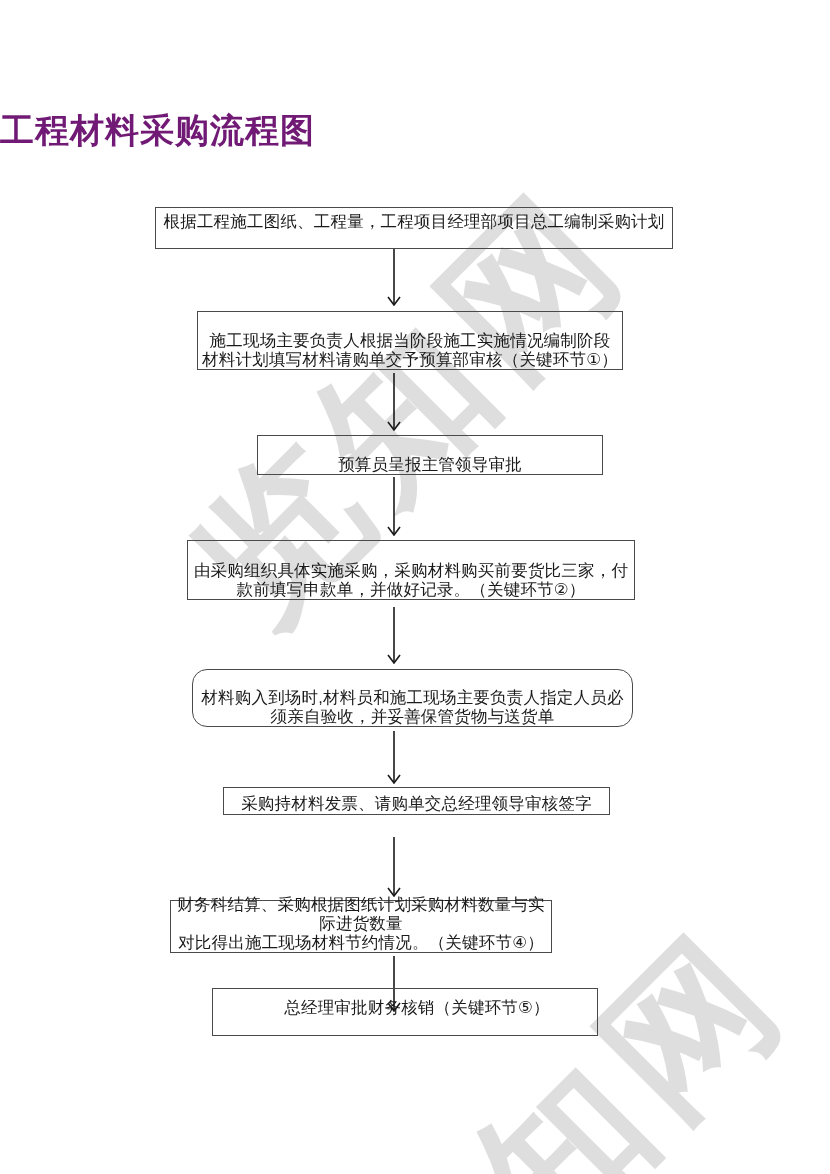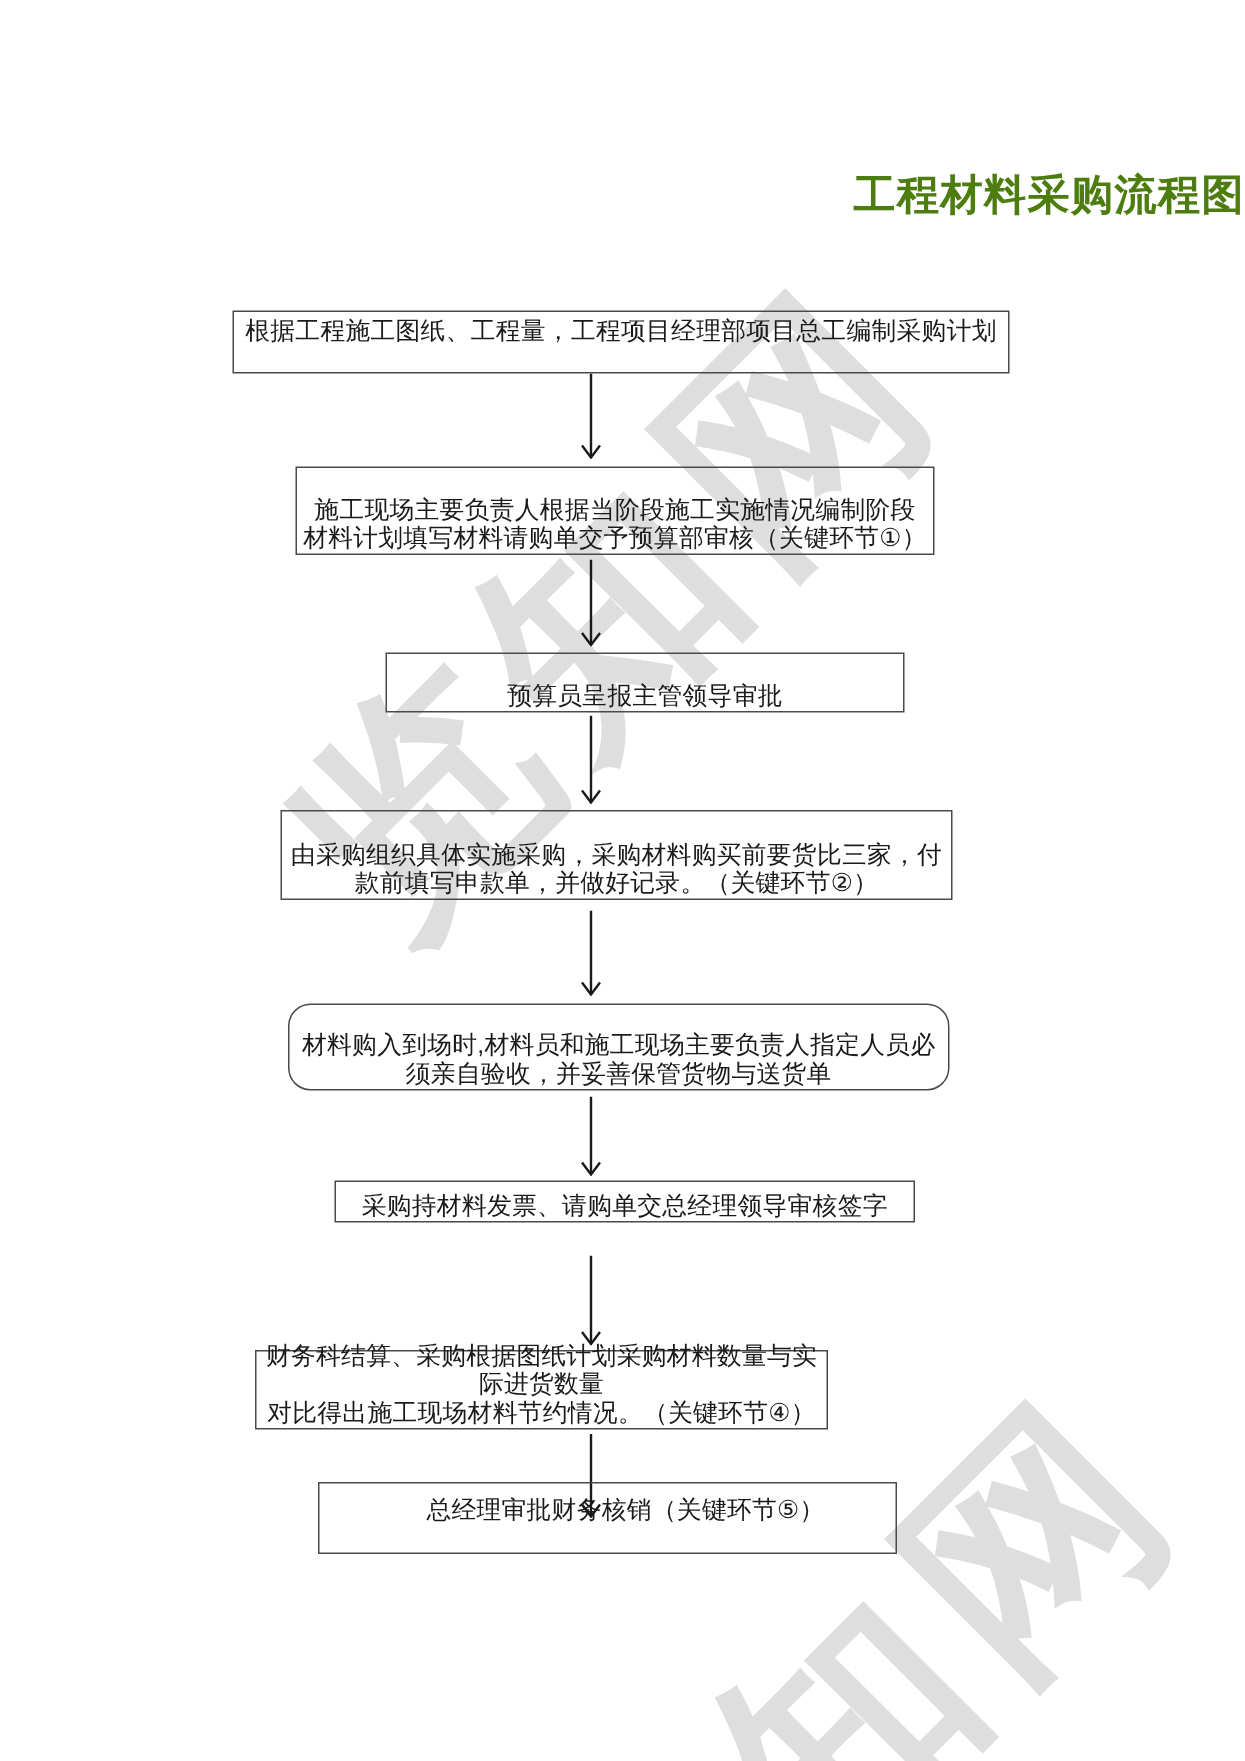--- a/index.html
+++ b/index.html
@@ -25,26 +25,26 @@
     user-select: none;
   }
   .wm1 { left: 150px; top: 300px; }
   .wm2 { left: 310px; top: 1040px; }
   .title {
     position: absolute;
     top: 108px;
     left: 0;
     width: 100%;
     margin: 0;
-    text-align: right;
-    font-size: 28px;
+    text-align: left;
+    font-size: 34px;
     line-height: 44px;
     font-weight: 700;
     letter-spacing: 1px;
-    color: #4d7c0f;
+    color: #701a75;
   }
   .box {
     position: absolute;
     box-sizing: border-box;
     border: 1.5px solid #4a4a4a;
     background: transparent;
     display: flex;
     align-items: flex-end;
     justify-content: center;
     text-align: center;

